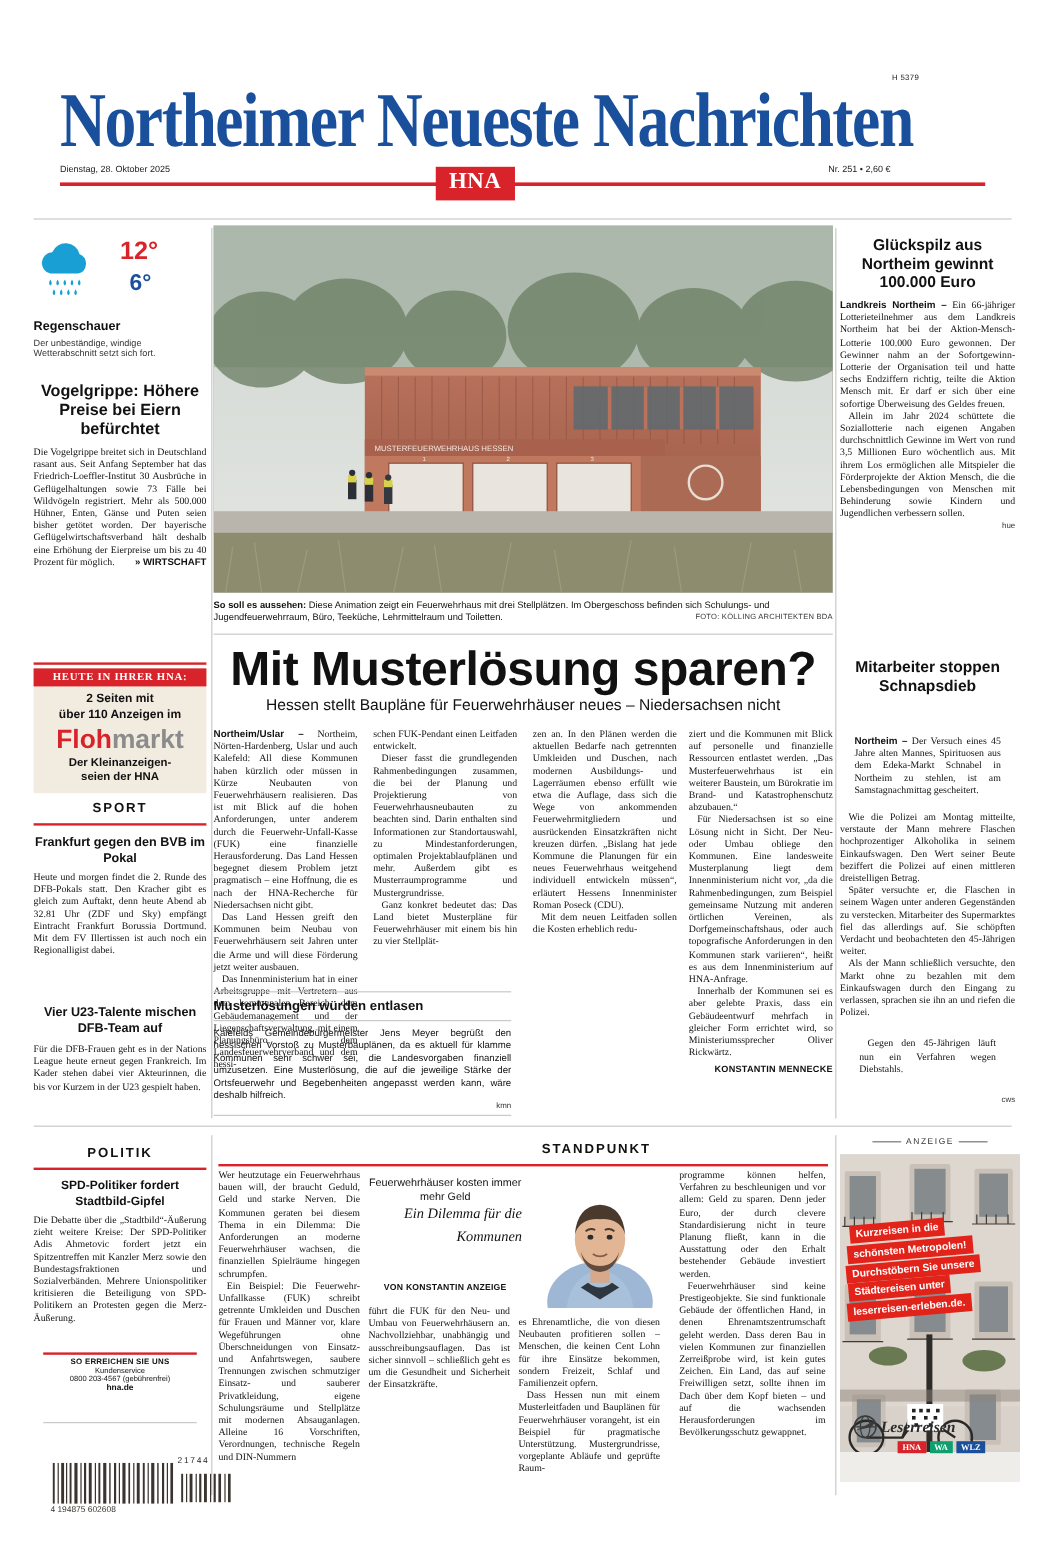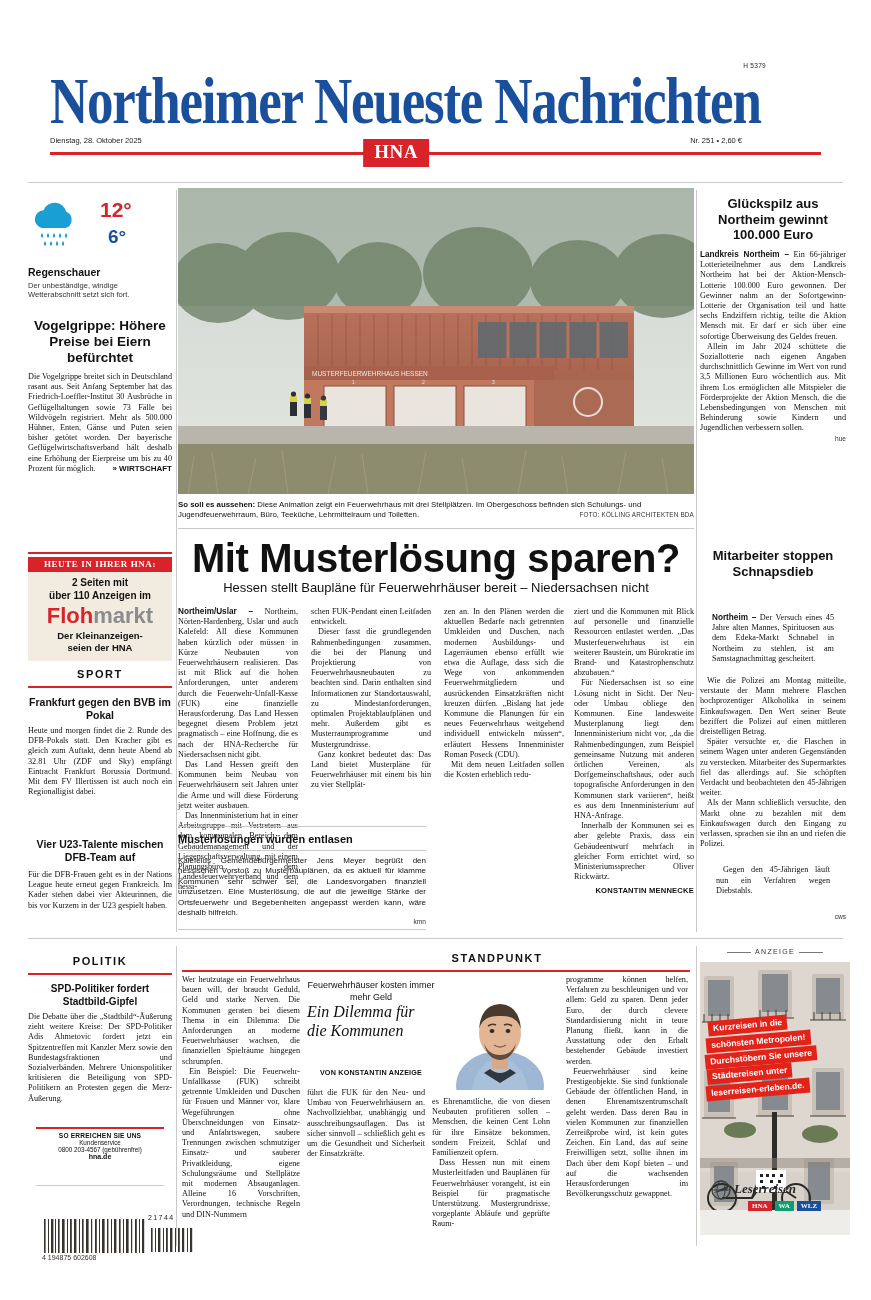--- a/index.html
+++ b/index.html
@@ -105,21 +105,21 @@
   .sp-contact{position:absolute;left:28px;top:1132px;width:144px;text-align:center;}
   .sp-contact .t1{font-family:"Liberation Sans",sans-serif;font-weight:700;font-size:6.6px;letter-spacing:.2px;}
   .sp-contact .t2{font-family:"Liberation Sans",sans-serif;font-size:6.3px;}
   .sp-contact .t3{font-family:"Liberation Sans",sans-serif;font-weight:700;font-size:7px;}
 
   .barcode{position:absolute;left:42px;top:1219px;}
   .bc-num{position:absolute;left:148px;top:1214px;font-family:"Liberation Sans",sans-serif;font-size:7px;letter-spacing:1.4px;color:#222;}
 
   
   .st-sub{position:absolute;left:307px;top:980px;width:128px;font-family:"Liberation Sans",sans-serif;font-size:9px;line-height:11.5px;text-align:center;color:#111;}
-  .st-title{position:absolute;left:307px;top:1002px;width:128px;font-family:"Liberation Serif",serif;font-style:italic;font-size:16px;line-height:19px;text-align:left;color:#111;}
+  .st-title{position:absolute;left:307px;top:1002px;width:128px;font-family:"Liberation Serif",serif;font-style:italic;font-size:12px;line-height:19px;text-align:right;color:#111;}
   .st-by{position:absolute;left:307px;top:1068px;width:128px;font-family:"Liberation Sans",sans-serif;font-weight:700;font-size:7.2px;text-align:center;letter-spacing:.2px;color:#111;}
   .portrait{position:absolute;left:448px;top:985px;width:104px;height:105px;}
 
   
   .anz-label{position:absolute;left:700px;top:948px;width:150px;text-align:center;font-family:"Liberation Sans",sans-serif;font-size:7px;letter-spacing:1.3px;color:#333;}
   .anz{position:absolute;left:700px;top:962px;width:150px;height:273px;overflow:hidden;background:#cfcac4;}
   .anz-slant{position:absolute;background:#e2231a;color:#fff;font-family:"Liberation Sans",sans-serif;font-weight:700;font-size:8.6px;line-height:13px;padding:1px 5px;transform:rotate(-5deg);white-space:nowrap;}
   .lr-text{position:absolute;left:34px;bottom:38px;font-family:"Liberation Serif",serif;font-style:italic;font-weight:700;font-size:13px;color:#2b2b2b;}
   .lr-chips{position:absolute;left:48px;bottom:24px;display:flex;gap:3px;}
   .chip{font-family:"Liberation Serif",serif;font-weight:700;font-size:7px;color:#fff;padding:1px 4px;}
@@ -293,21 +293,21 @@
   <div class="hl gk-head">Glückspilz aus Northeim gewinnt 100.000 Euro</div>
   <div class="body-serif gk-body">
     <p style="margin:0;"><b class="lead" style="font-size:8.2px;">Landkreis Northeim –</b><span> Ein 66-jähriger Lotterieteilnehmer aus dem Landkreis Northeim hat bei der Aktion-Mensch-Lotterie 100.000 Euro gewonnen. Der Gewinner nahm an der Sofortgewinn-Lotterie der Organisation teil und hatte sechs Endziffern richtig, teilte die Aktion Mensch mit. Er darf er sich über eine sofortige Überweisung des Geldes freuen.</span></p>
     <p style="margin:0;text-indent:7px;">Allein im Jahr 2024 schüttete die Soziallotterie nach eigenen Angaben durchschnittlich Gewinne im Wert von rund 3,5 Millionen Euro wöchentlich aus. Mit ihrem Los ermöglichen alle Mitspieler die Förderprojekte der Aktion Mensch, die die Lebensbedingungen von Menschen mit Behinderung sowie Kindern und Jugendlichen verbessern sollen.</p>
     <span class="sig">hue</span>
   </div>
 
   <div class="hline" style="left:178px;top:528px;width:516px;"></div>
 
   <div class="main-head">Mit Musterlösung sparen?</div>
-  <div class="main-sub">Hessen stellt Baupläne für Feuerwehrhäuser bereit – Niedersachsen nicht</div>
+  <div class="main-sub">Hessen stellt Baupläne für Feuerwehrhäuser neues – Niedersachsen nicht</div>
 
   <div class="mc" style="left:178px;top:607px;width:120px;">
     <p class="first"><b class="lead" style="font-size:8.2px;">Northeim/Uslar –</b><span> Northeim, Nörten-Hardenberg, Uslar und auch Kalefeld: All diese Kommunen haben kürzlich oder müssen in Kürze Neubauten von Feuerwehrhäusern realisieren. Das ist mit Blick auf die hohen Anforderungen, unter anderem durch die Feuerwehr-Unfall-Kasse (FUK) eine finanzielle Herausforderung. Das Land Hessen begegnet diesem Problem jetzt pragmatisch – eine Hoffnung, die es nach der HNA-Recherche für Niedersachsen nicht gibt.</span></p>
     <p>Das Land Hessen greift den Kommunen beim Neubau von Feuerwehrhäusern seit Jahren unter die Arme und will diese Förderung jetzt weiter ausbauen.</p>
     <p>Das Innenministerium hat in einer Arbeitsgruppe mit Vertretern aus dem kommunalen Bereich, dem Gebäudemanagement und der Liegenschaftsverwaltung, mit einem Planungsbüro, dem Landesfeuerwehrverband und dem hessi-</p>
   </div>
   <div class="mc" style="left:311px;top:607px;width:120px;">
     <p class="first">schen FUK-Pendant einen Leitfaden entwickelt.</p>
     <p>Dieser fasst die grundlegenden Rahmenbedingungen zusammen, die bei der Planung und Projektierung von Feuerwehrhausneubauten zu beachten sind. Darin enthalten sind Informationen zur Standortauswahl, zu Mindestanforderungen, optimalen Projektablaufplänen und mehr. Außerdem gibt es Musterraumprogramme und Mustergrundrisse.</p>
     <p>Ganz konkret bedeutet das: Das Land bietet Musterpläne für Feuerwehrhäuser mit einem bis hin zu vier Stellplät-</p>

